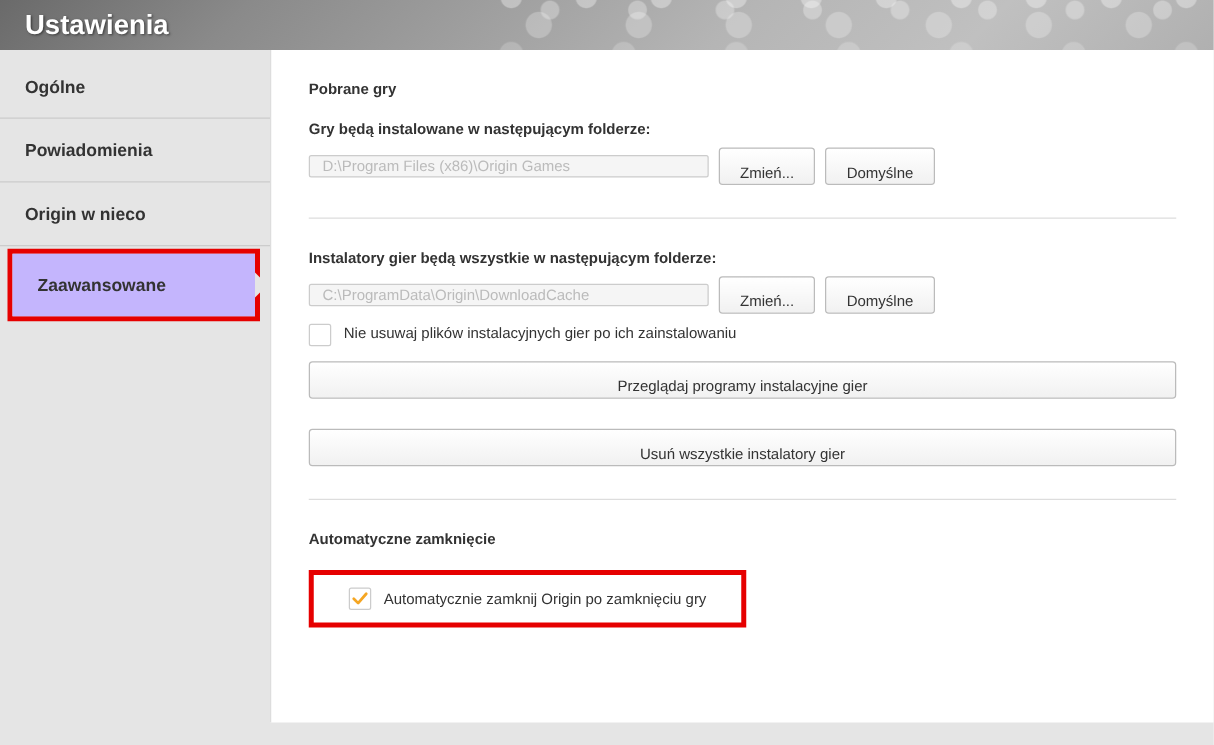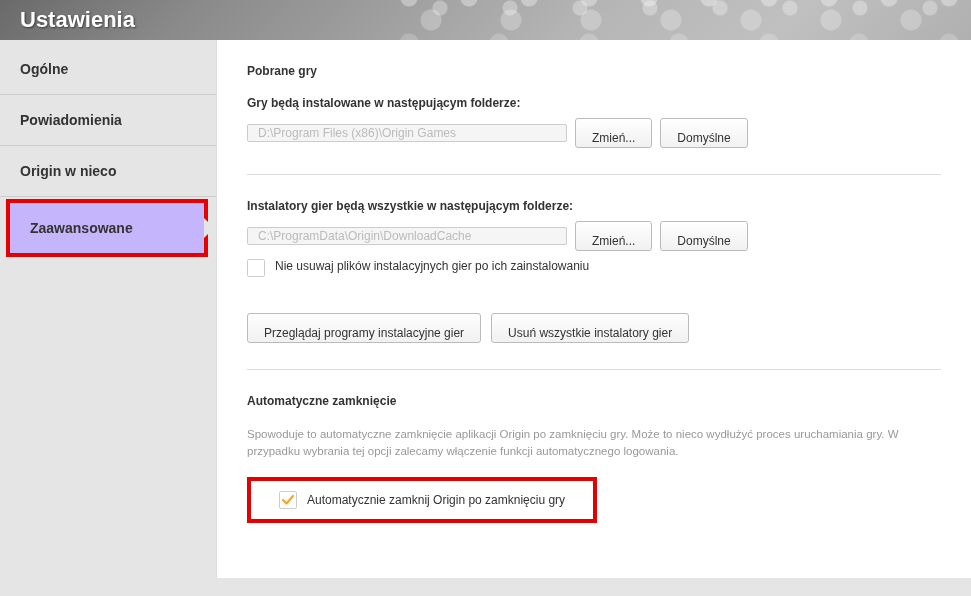--- a/index.html
+++ b/index.html
@@ -125,21 +125,21 @@
   border-radius: 2px;
   display: inline-flex;
   align-items: center;
   justify-content: center;
   background: #fff;
   cursor: pointer;
 }
 .chk svg { display: none; }
 .chk.checked svg { display: block; }
 .chk-label { font-size: 12px; color: #333; }
-.btn-row { display: flex; gap: 10px; margin-top: 36px; }
+.btn-row { display: flex; gap: 24px; margin-top: 12px; flex-direction: column; }
 .desc { font-size: 11.5px; color: #999; line-height: 1.5; margin-bottom: 16px; }
 .framed {
   border: 4px solid #e60000;
   padding: 10px 28px;
   display: inline-flex;
   align-items: center;
   gap: 10px;
 }
 </style>
 </head>
@@ -189,21 +189,20 @@
       <div class="btn-row">
         <button class="btn">Przeglądaj programy instalacyjne gier</button>
         <button class="btn">Usuń wszystkie instalatory gier</button>
       </div>
     </div>
 
     <hr class="section-divider">
 
     <div class="section">
       <h2>Automatyczne zamknięcie</h2>
-      <div class="desc">Spowoduje to automatyczne zamknięcie aplikacji Origin po zamknięciu gry. Może to nieco wydłużyć proces uruchamiania gry. W przypadku wybrania tej opcji zalecamy włączenie funkcji automatycznego logowania.</div>
       <div class="framed">
         <span class="chk checked">
           <svg width="14" height="14" viewBox="0 0 14 14">
               <path d="M2 7 L5.5 10.5 L12 3" stroke="#f5a623" stroke-width="2.2" fill="none" stroke-linecap="round" stroke-linejoin="round"></path>
             </svg>
         </span>
         <span class="chk-label">Automatycznie zamknij Origin po zamknięciu gry</span>
       </div>
     </div>
 

